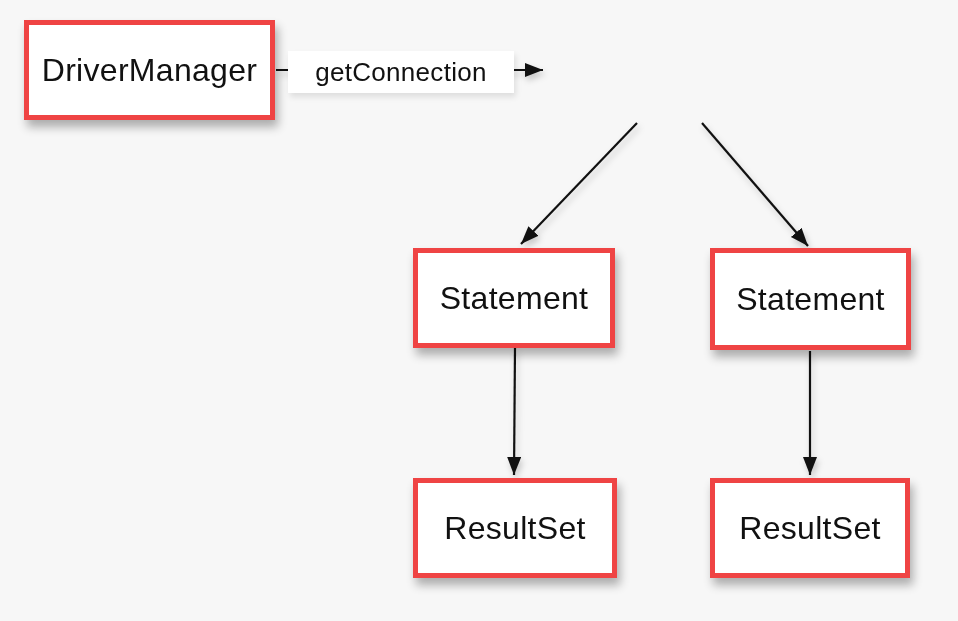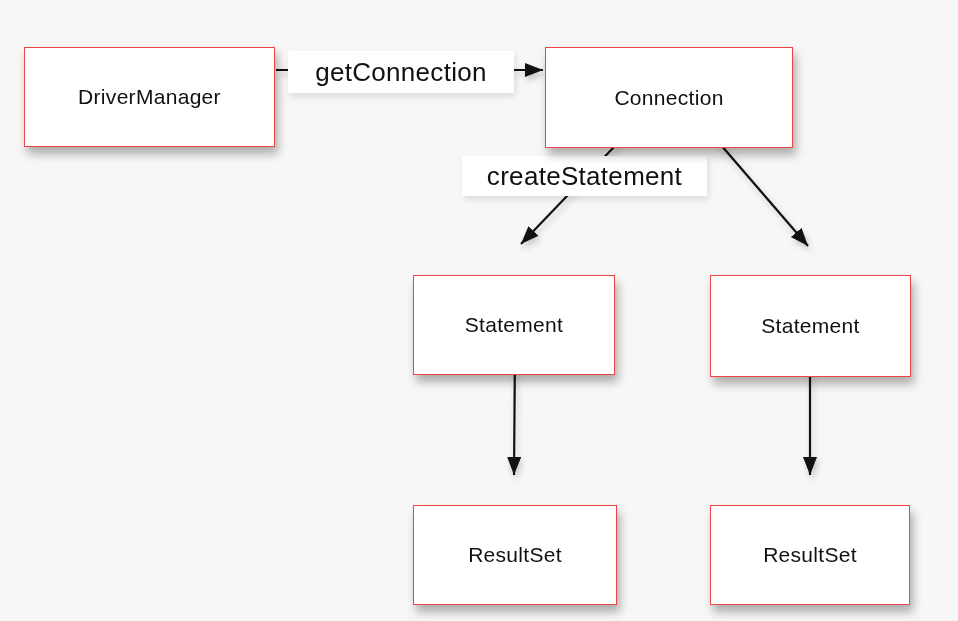--- a/index.html
+++ b/index.html
@@ -21,29 +21,28 @@
     left: 0;
     top: 0;
     z-index: 1;
     filter: drop-shadow(2px 4px 3px rgba(0,0,0,0.20));
   }
   .node {
     position: absolute;
     z-index: 3;
     box-sizing: border-box;
     background: #ffffff;
-    border: 1px solid #ef4444;
+    border: 5px solid #ef4444;
     box-shadow: 3px 7px 9px rgba(0,0,0,0.30);
     display: flex;
     align-items: center;
     justify-content: center;
-    font-size: 21px;
+    font-size: 32px;
     letter-spacing: 0.3px;
     white-space: nowrap;
-    margin-top: 27px;
   }
   .edge-label {
     position: absolute;
     z-index: 2;
     box-sizing: border-box;
     background: #ffffff;
     display: flex;
     align-items: center;
     justify-content: center;
     font-size: 26px;
@@ -75,22 +74,20 @@
       </marker>
     </defs>
     <line x1="276" y1="70" x2="543" y2="70" stroke="#111111" stroke-width="2.2" marker-end="url(#arrowhead)"></line>
     <line x1="637" y1="123" x2="521" y2="244" stroke="#111111" stroke-width="2.2" marker-end="url(#arrowhead)"></line>
     <line x1="702" y1="123" x2="808" y2="246" stroke="#111111" stroke-width="2.2" marker-end="url(#arrowhead)"></line>
     <line x1="515" y1="348" x2="514" y2="475" stroke="#111111" stroke-width="2.2" marker-end="url(#arrowhead)"></line>
     <line x1="810" y1="351" x2="810" y2="475" stroke="#111111" stroke-width="2.2" marker-end="url(#arrowhead)"></line>
   </svg>
 
   <div class="edge-label" id="label-get-connection">getConnection</div>
-  <div class="edge-label" id="label-create-statement">createStatement</div>
 
   <div class="node" id="node-driver-manager">DriverManager</div>
-  <div class="node" id="node-connection">Connection</div>
   <div class="node" id="node-statement-l">Statement</div>
   <div class="node" id="node-statement-r">Statement</div>
   <div class="node" id="node-resultset-l">ResultSet</div>
   <div class="node" id="node-resultset-r">ResultSet</div>
 
 </div>
 
 </body></html>

